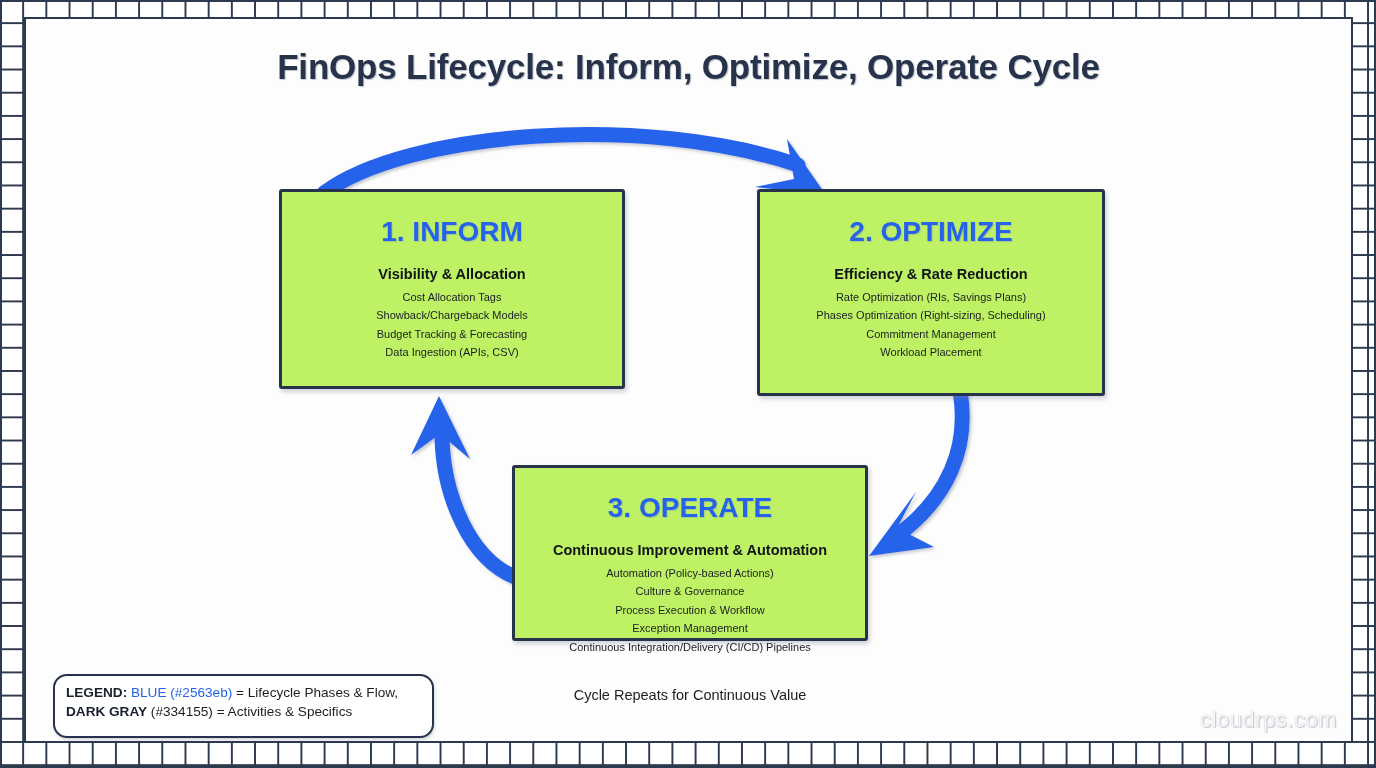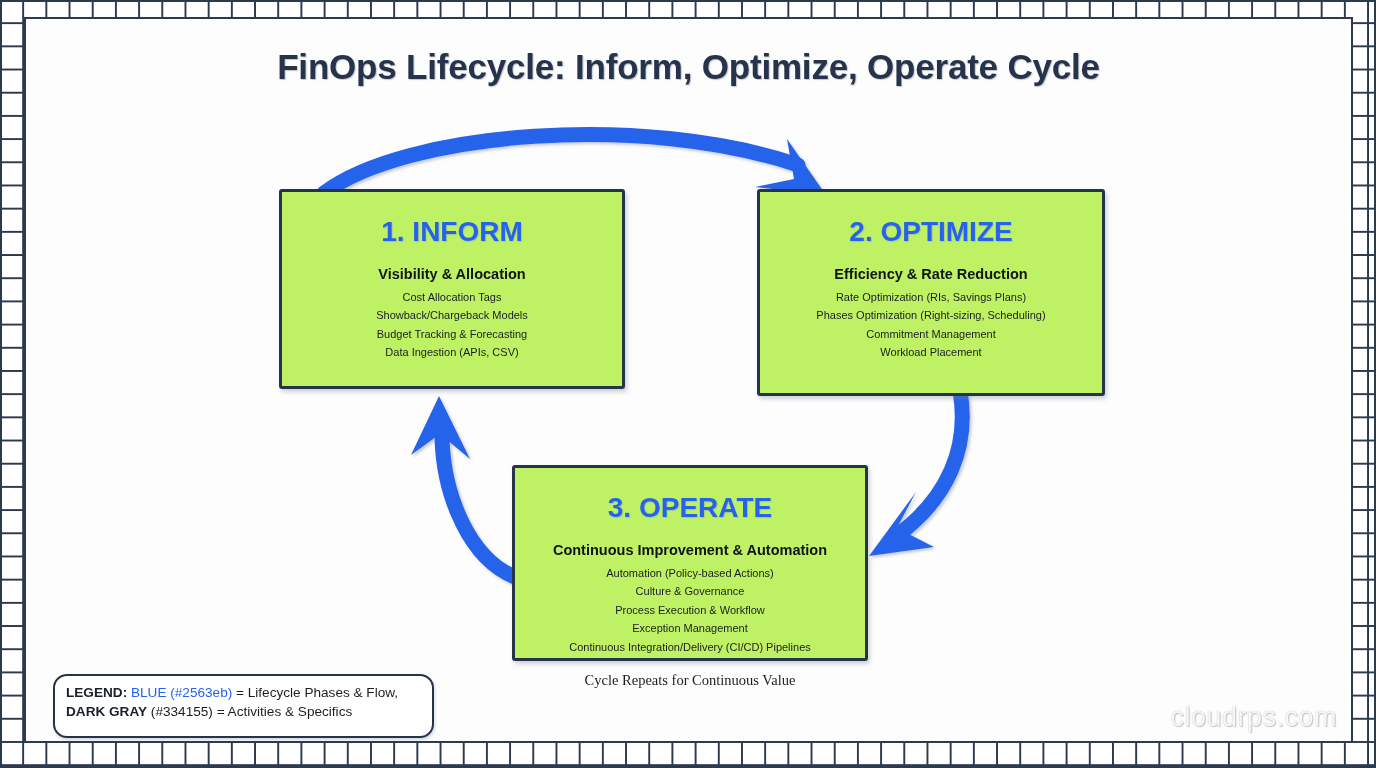--- a/index.html
+++ b/index.html
@@ -54,21 +54,21 @@
     position: absolute;
     border: 3px solid #26334a;
     border-radius: 3px;
     background: #bef264;
     box-shadow: 2px 3px 4px rgba(120,130,150,0.35);
     text-align: center;
     padding-top: 22px;
   }
   #box-inform   { left: 253px; top: 170px; width: 346px; height: 200px; }
   #box-optimize { left: 731px; top: 170px; width: 348px; height: 207px; }
-  #box-operate  { left: 486px; top: 446px; width: 356px; height: 196px; }
+  #box-operate  { left: 486px; top: 446px; width: 356px; height: 176px; }
 
   .phase-heading {
     font-size: 28px;
     font-weight: bold;
     color: #2563eb;
     line-height: 1.25;
     text-shadow: 1px 1px 1px rgba(150,160,175,0.5);
   }
   .phase-sub {
     font-size: 14.5px;
@@ -89,25 +89,24 @@
     position: absolute;
     left: 0; top: 0;
     width: 1329px; height: 726px;
     pointer-events: none;
   }
 
   
   #cycle-caption {
     position: absolute;
     left: 486px; width: 356px;
-    top: 653px;
+    top: 668px;
     text-align: center;
     font-size: 14.5px;
     color: #1b1e22;
-    font-family: Liberation Serif, serif;
   }
 
   
   #legend {
     position: absolute;
     left: 27px; top: 655px;
     width: 381px; height: 64px;
     border: 2px solid #26334a;
     border-radius: 14px;
     background: #ffffff;
@@ -117,21 +116,21 @@
     color: #1b1e22;
     line-height: 19px;
   }
   .lg-bold { font-weight: bold; color: #18202c; }
   .lg-blue { color: #2563eb; }
 
   
   #watermark {
     position: absolute;
     right: 14px; bottom: 8px;
-    font-size: 27px;
+    font-size: 22px;
     color: rgba(255,255,255,0.9);
     text-shadow:
       0 0 1px rgba(150,158,170,0.85),
       1px 1px 1px rgba(150,158,170,0.55);
     letter-spacing: 0.5px;
   }
 </style>
 </head>
 <body>
 

